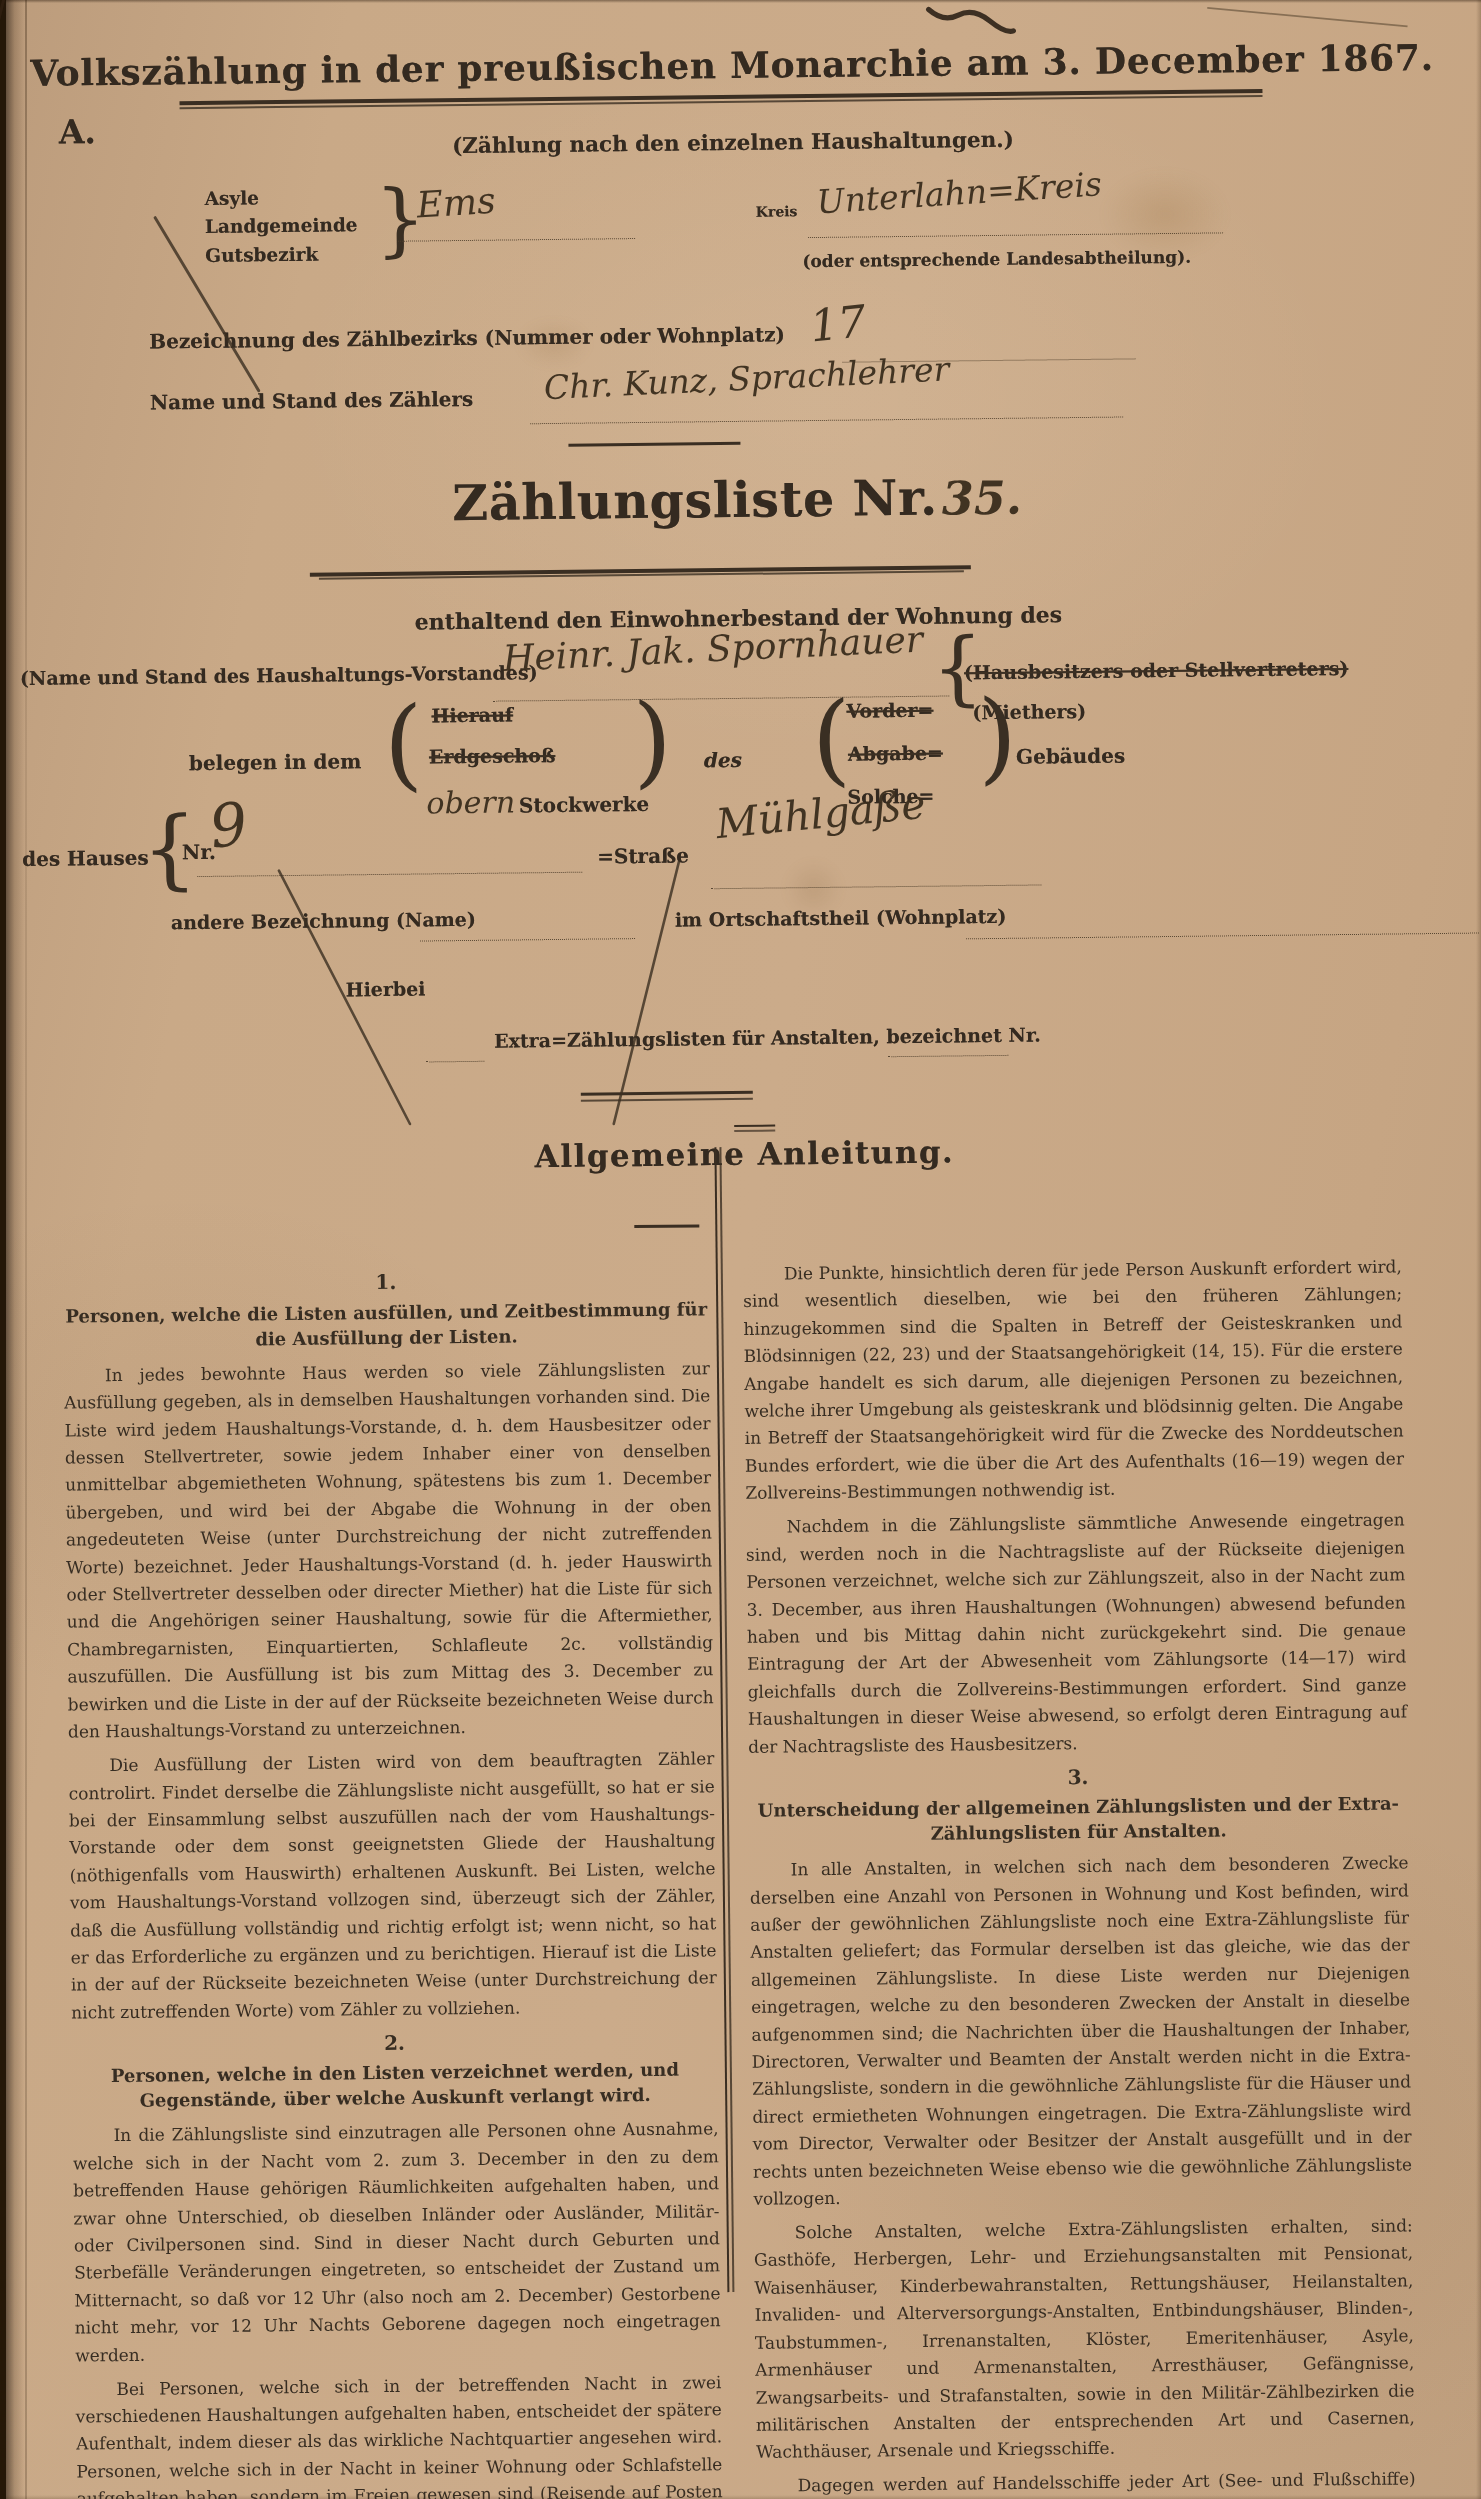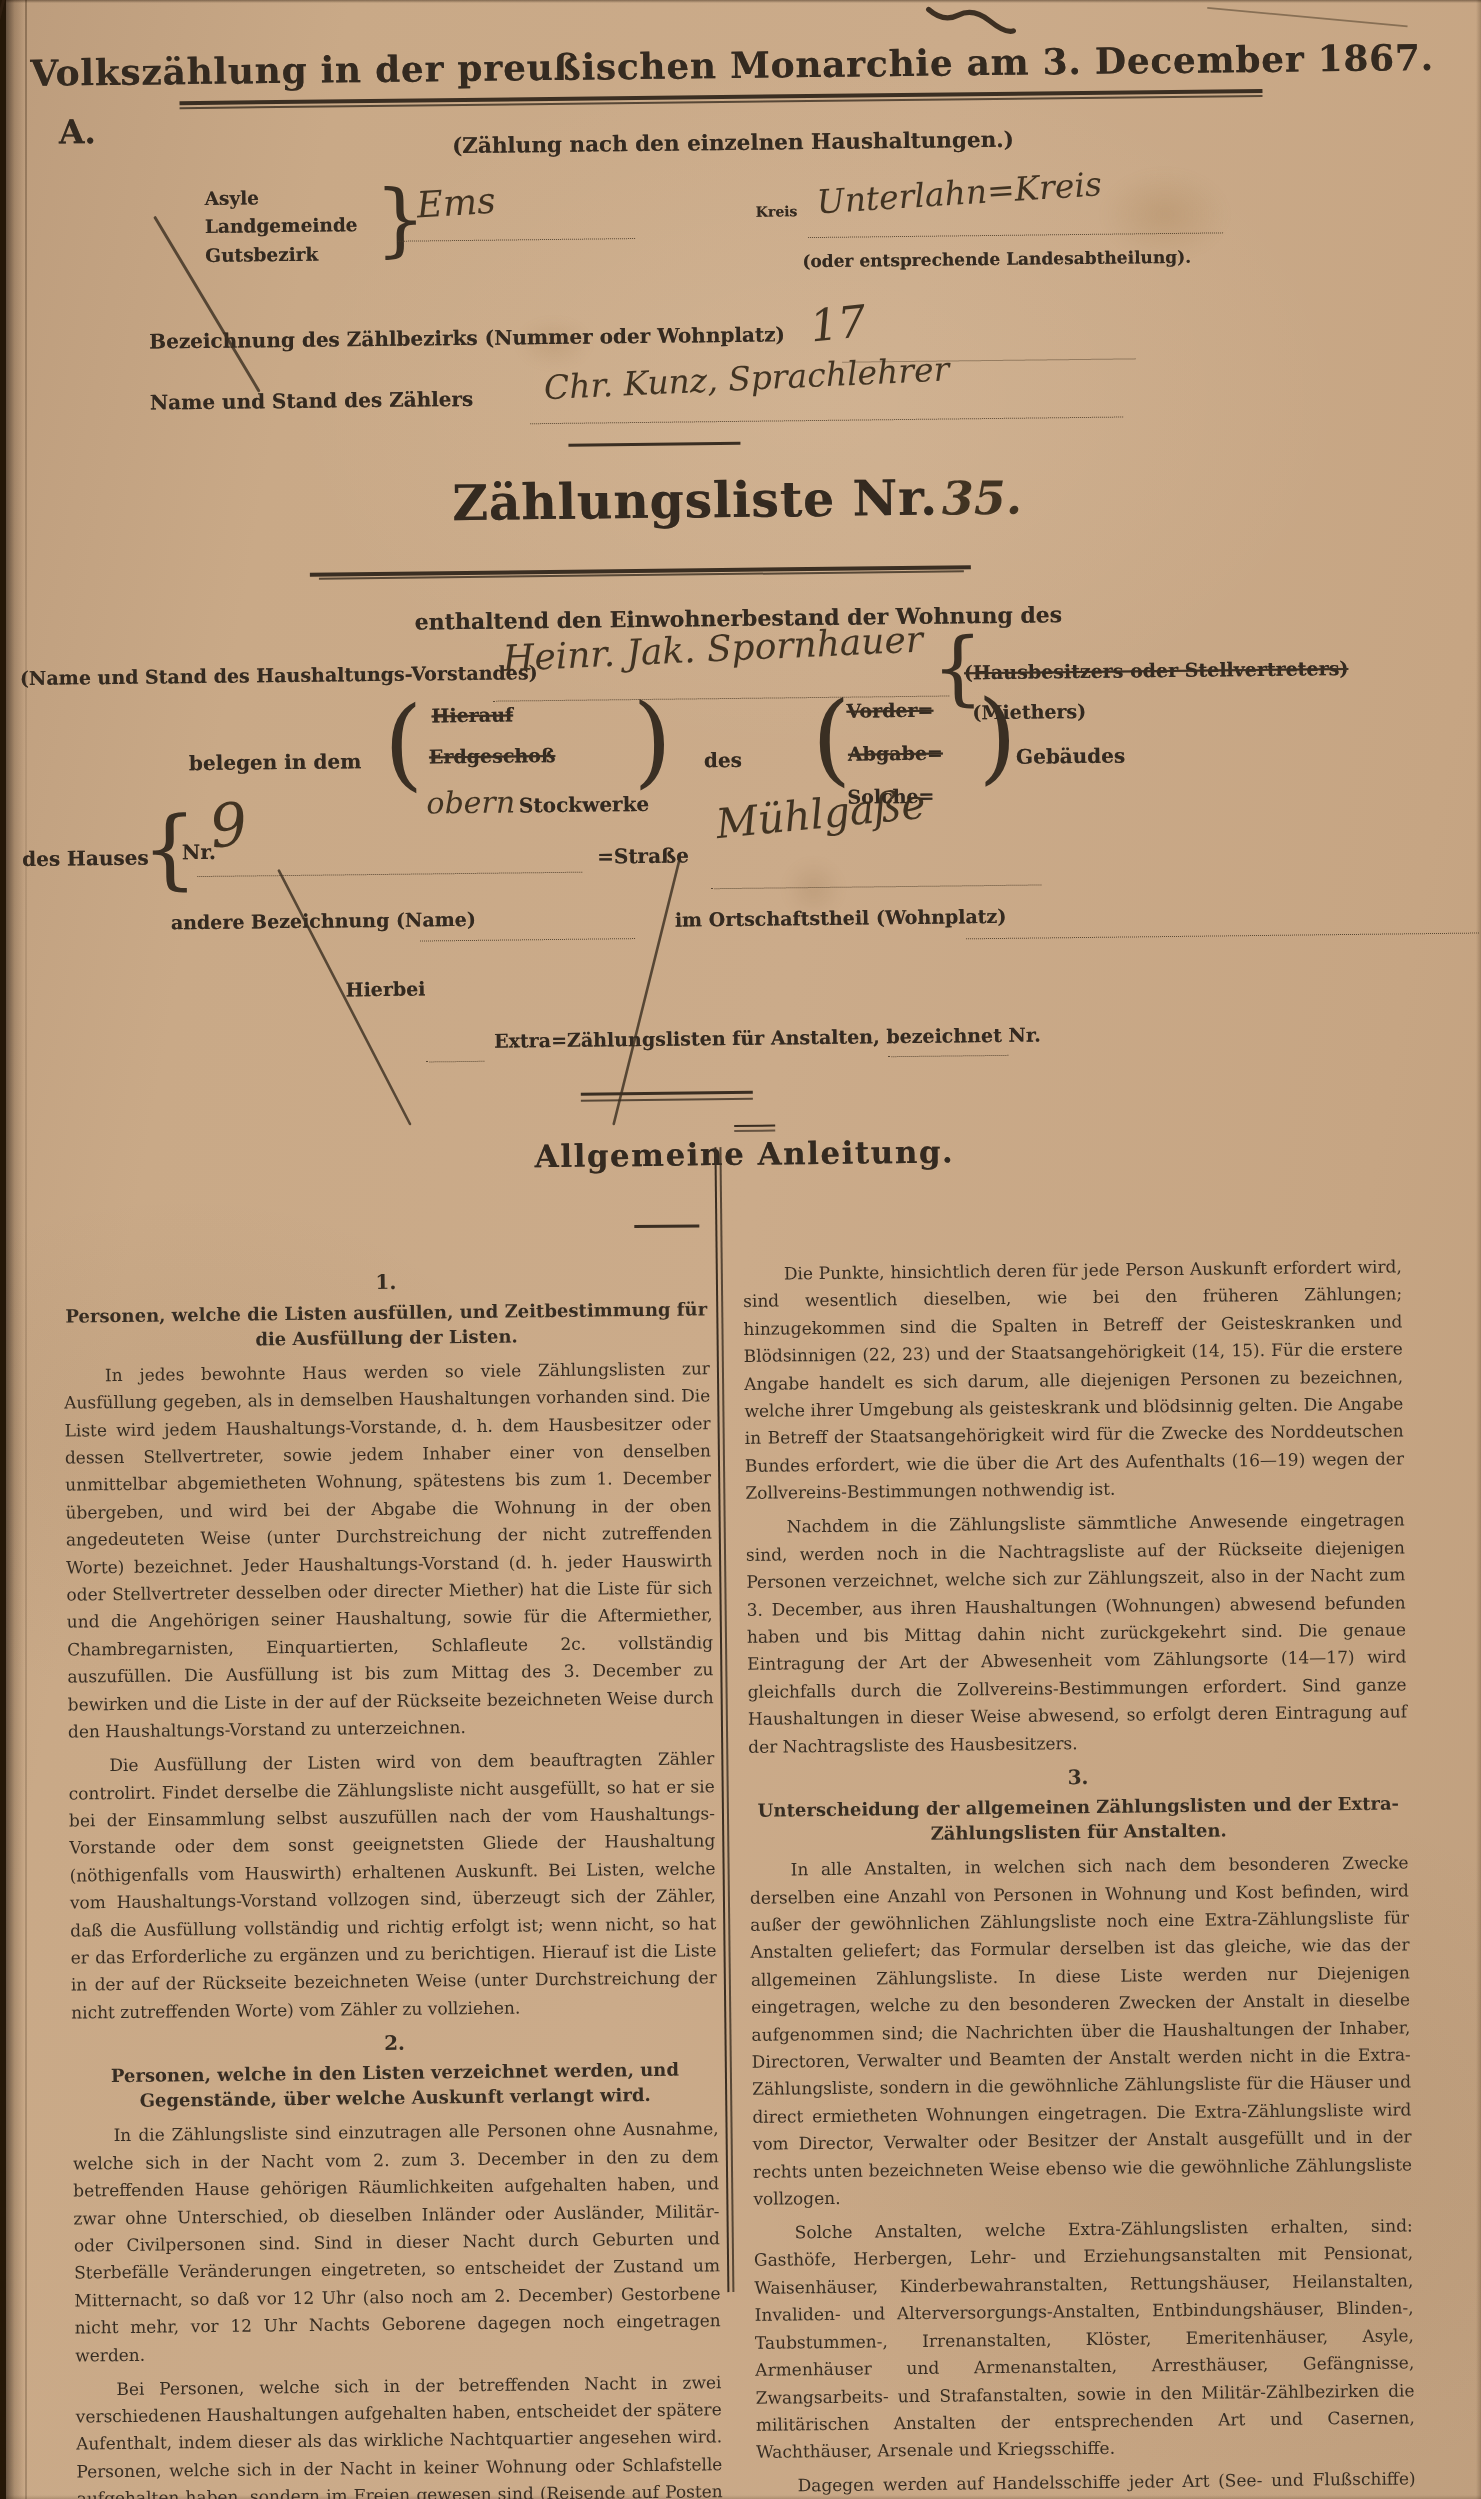--- a/index.html
+++ b/index.html
@@ -93,21 +93,21 @@
 
       <div class="abs print b" style="left:187px;top:745px;font-size:20px;">belegen in dem</div>
       <div class="abs paren" style="left:382px;top:690px;">(</div>
       <div class="stackrow print b strike" style="left:430px;top:701px;font-size:19px;">Hierauf</div>
       <div class="stackrow print b strike" style="left:427px;top:742px;font-size:19px;">Erdgeschoß</div>
       <div class="stackrow" style="left:424px;top:782px;">
         <span class="hand" style="font-size:30px;">obern</span>
         <span class="print b" style="font-size:20px;">Stockwerke</span>
       </div>
       <div class="abs paren" style="left:631px;top:690px;">)</div>
-      <div class="abs print b" style="left:702px;top:748px;font-size:20px;">des</div>
+      <div class="abs print b" style="left:702px;top:748px;font-size:20px;font-style:italic;">des</div>
       <div class="abs paren" style="left:810px;top:690px;">(</div>
       <div class="stackrow print b strike" style="left:845px;top:701px;font-size:19px;">Vorder=</div>
       <div class="stackrow print b strike" style="left:846px;top:744px;font-size:19px;">Abgabe=</div>
       <div class="stackrow print b" style="left:845px;top:787px;font-size:19px;">Solche=</div>
       <div class="abs paren" style="left:976px;top:690px;">)</div>
       <div class="abs print b" style="left:1014px;top:748px;font-size:20px;">Gebäudes</div>
 
       <div class="abs print b" style="left:19px;top:839px;font-size:20px;">des Hauses</div>
       <div class="abs brace" style="left:139px;top:799px;font-size:87px;">{</div>
       <div class="abs print b" style="left:179px;top:834px;font-size:20px;">Nr.</div>

